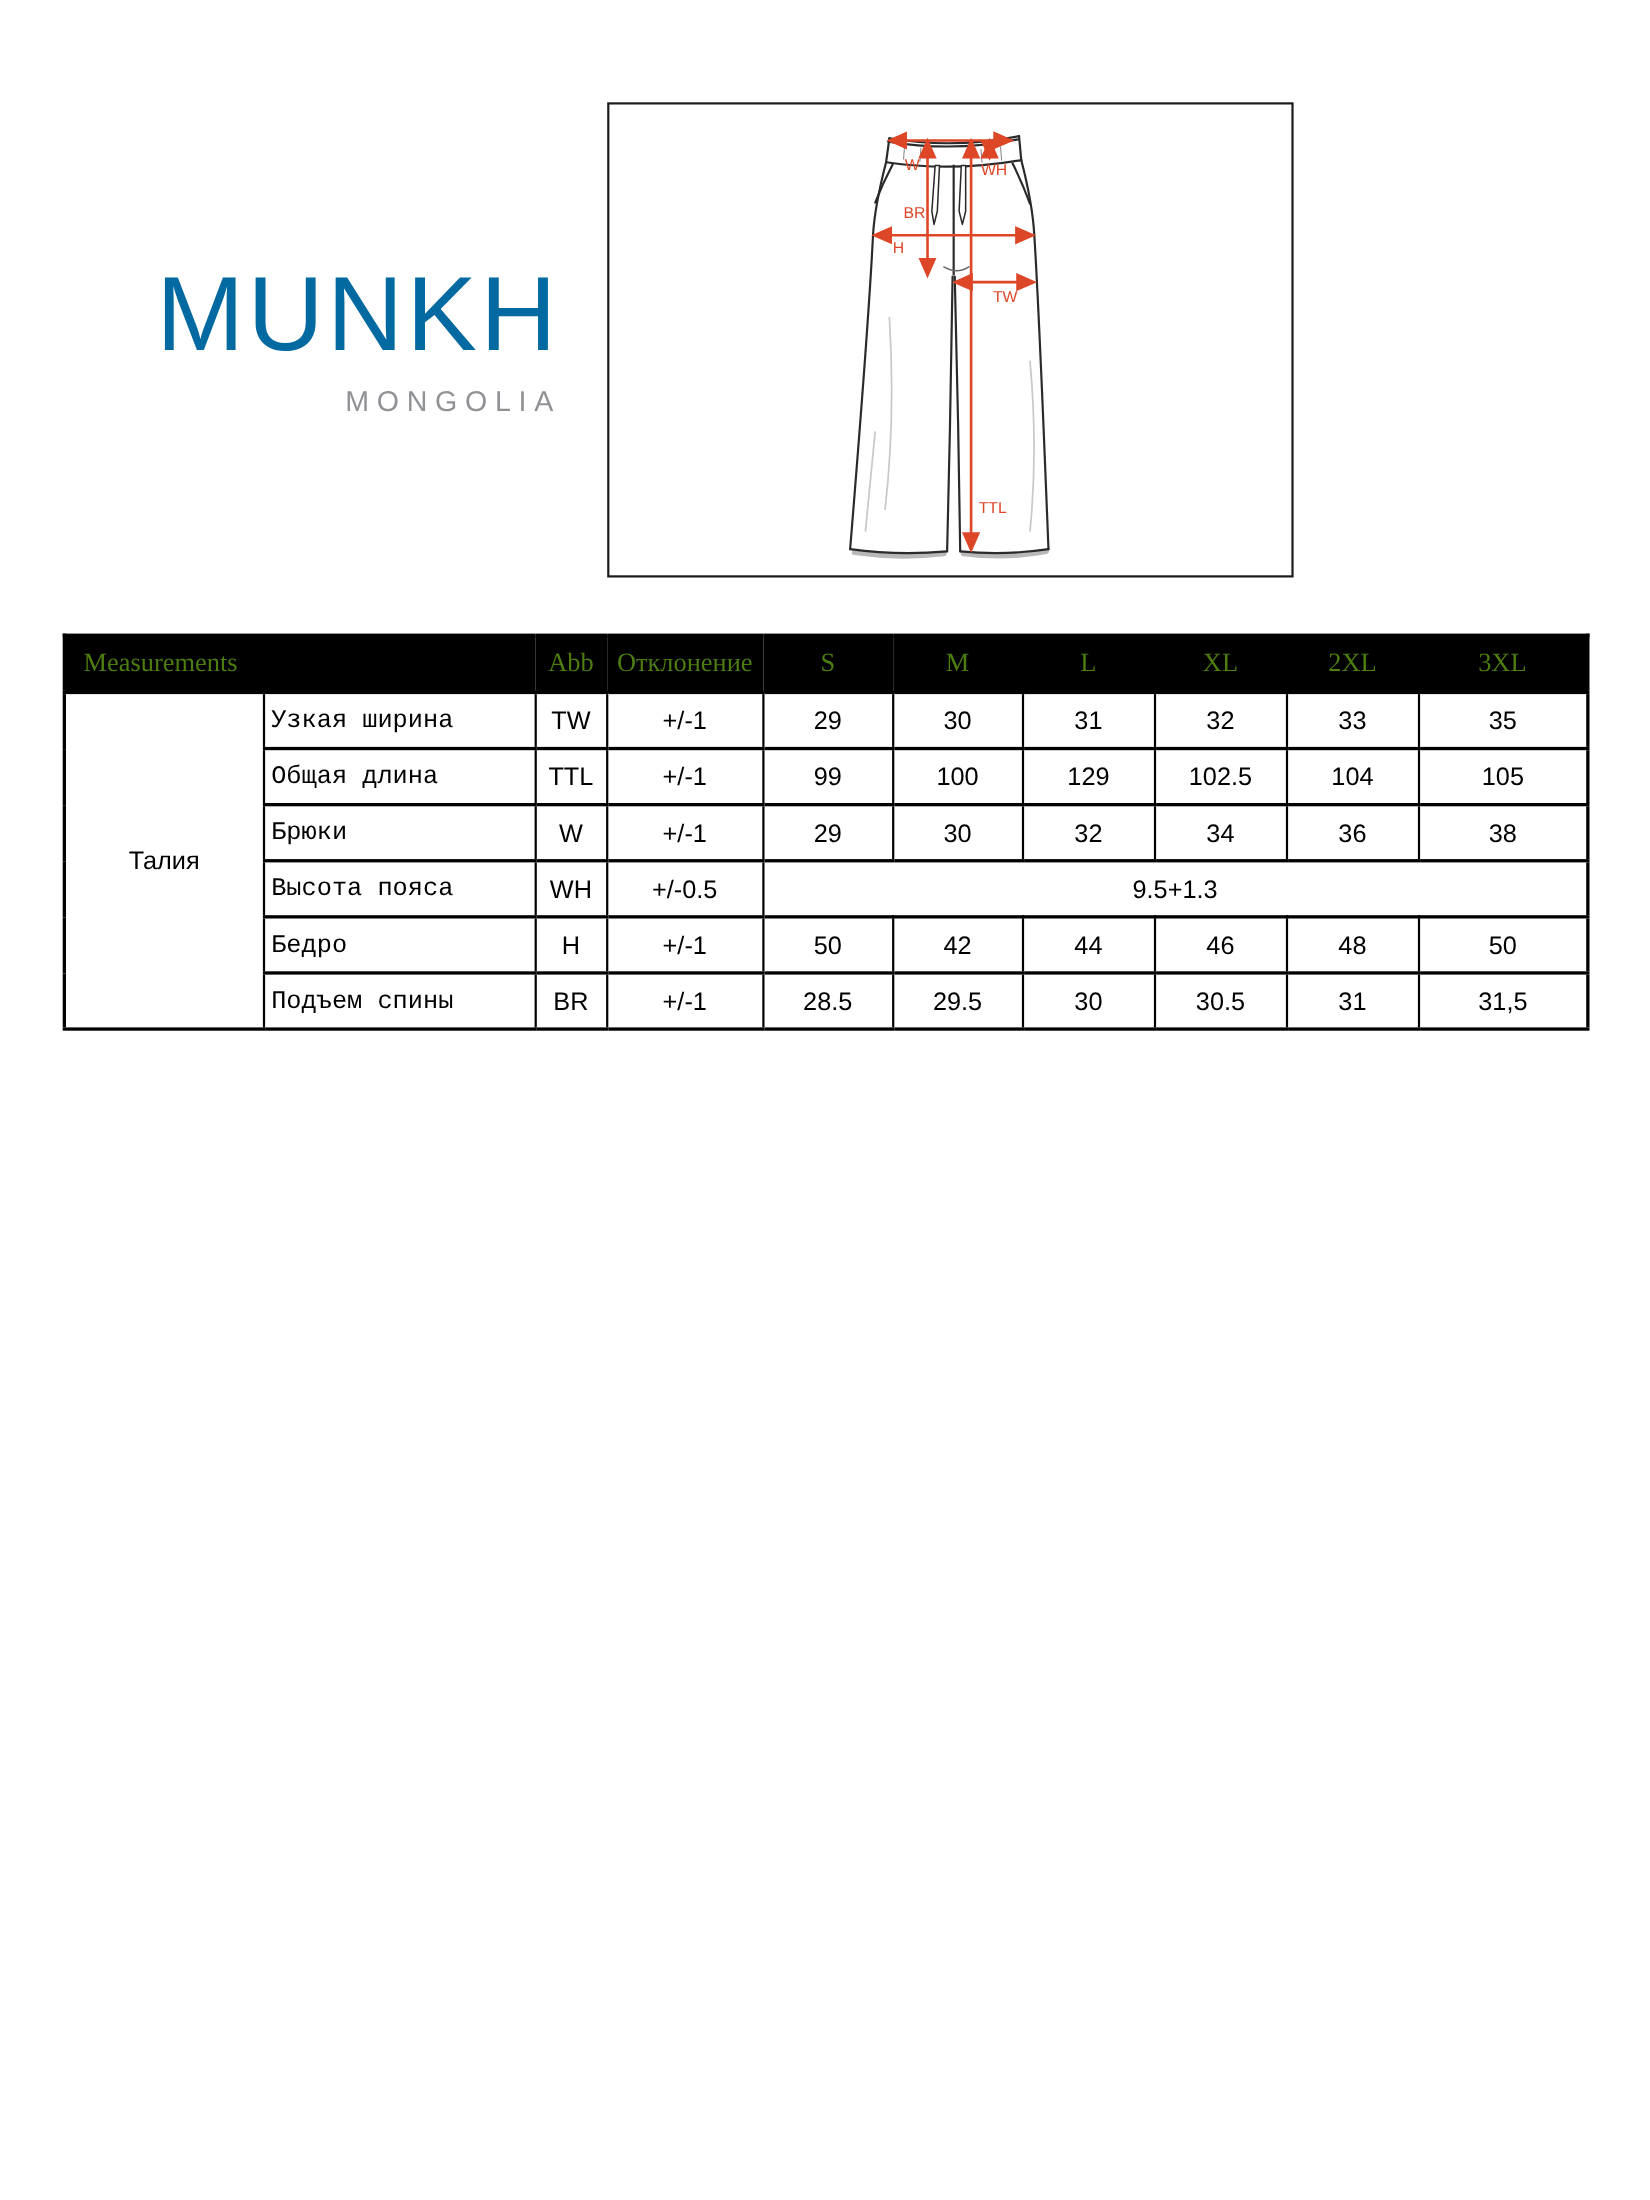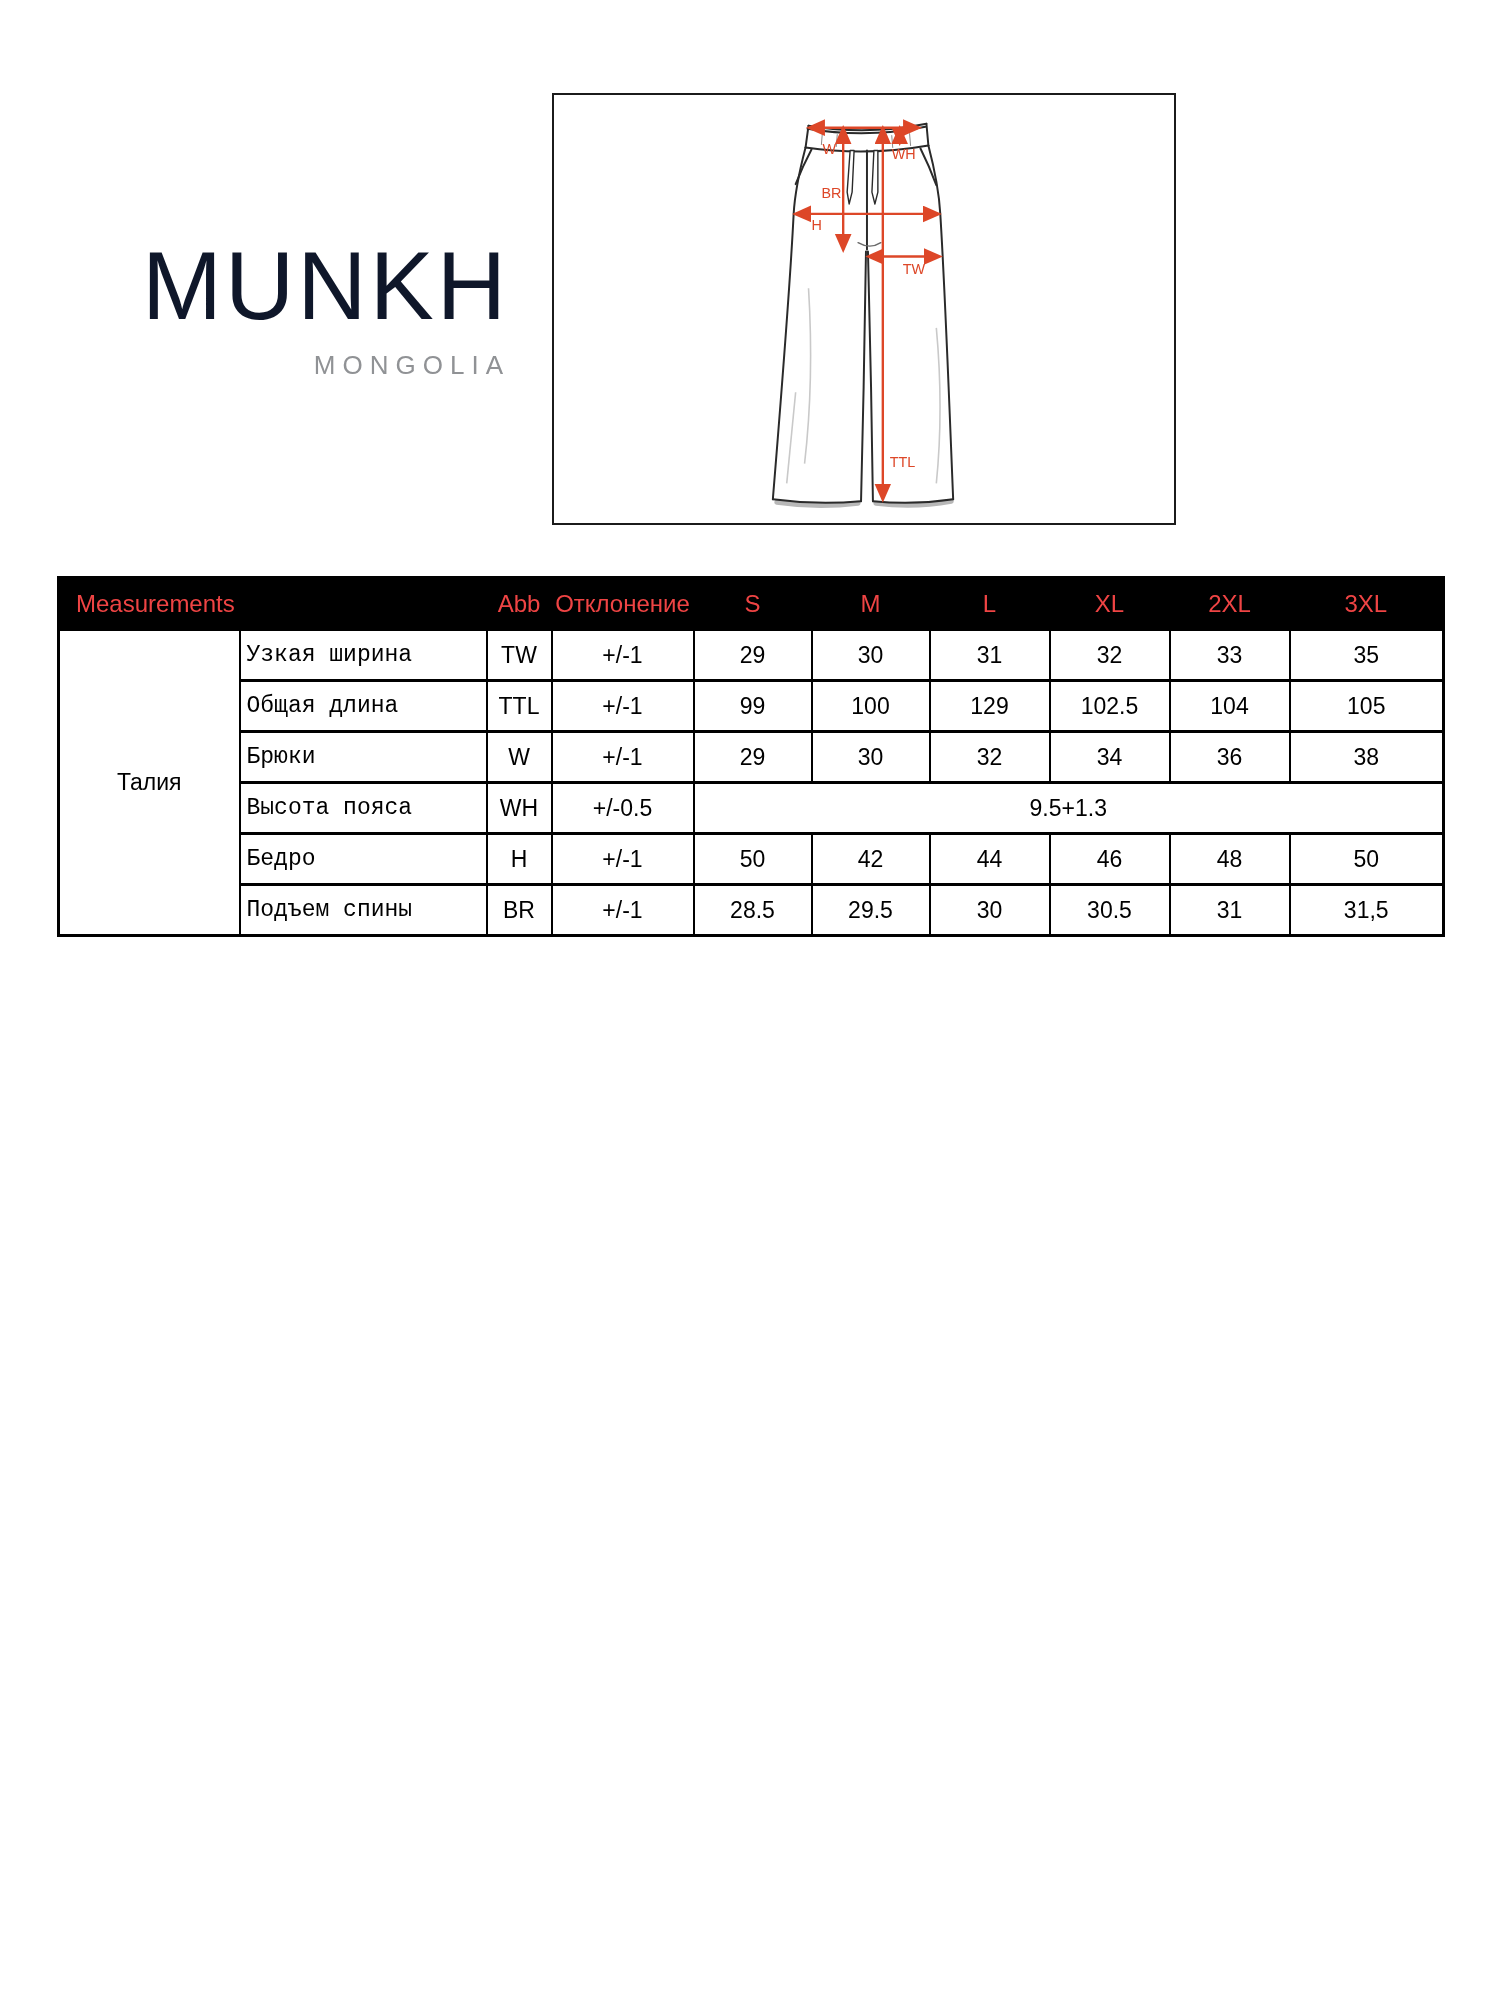--- a/index.html
+++ b/index.html
@@ -12,21 +12,21 @@
     overflow:hidden;
   }
   
   .brand-name{
     position:absolute;
     left:142px;
     top:238px;
     font-size:96px;
     line-height:1;
     letter-spacing:3px;
-    color:#0f172a;
+    color:#0369a1;
     white-space:nowrap;
   }
   .brand-sub{
     position:absolute;
     left:142px;
     top:352px;
     width:368px;
     text-align:right;
     font-size:26px;
     line-height:1;
@@ -51,27 +51,28 @@
     position:absolute;
     left:57px;
     top:576px;
     border-collapse:collapse;
     table-layout:fixed;
     border:3px solid #000;
     background:#fff;
   }
   .size-table th{
     background:#000;
-    color:#ef4444;
+    color:#4d7c0f;
     font-weight:normal;
     font-size:24px;
     height:49px;
     padding:0;
     text-align:center;
     border:0;
+    font-family:Liberation Serif, serif;
   }
   .size-table th.th-measurements{
     text-align:left;
     padding-left:16px;
   }
   .size-table td{
     border-left:2px solid #000;
     border-right:2px solid #000;
     border-top:3px solid #000;
     border-bottom:3px solid #000;

